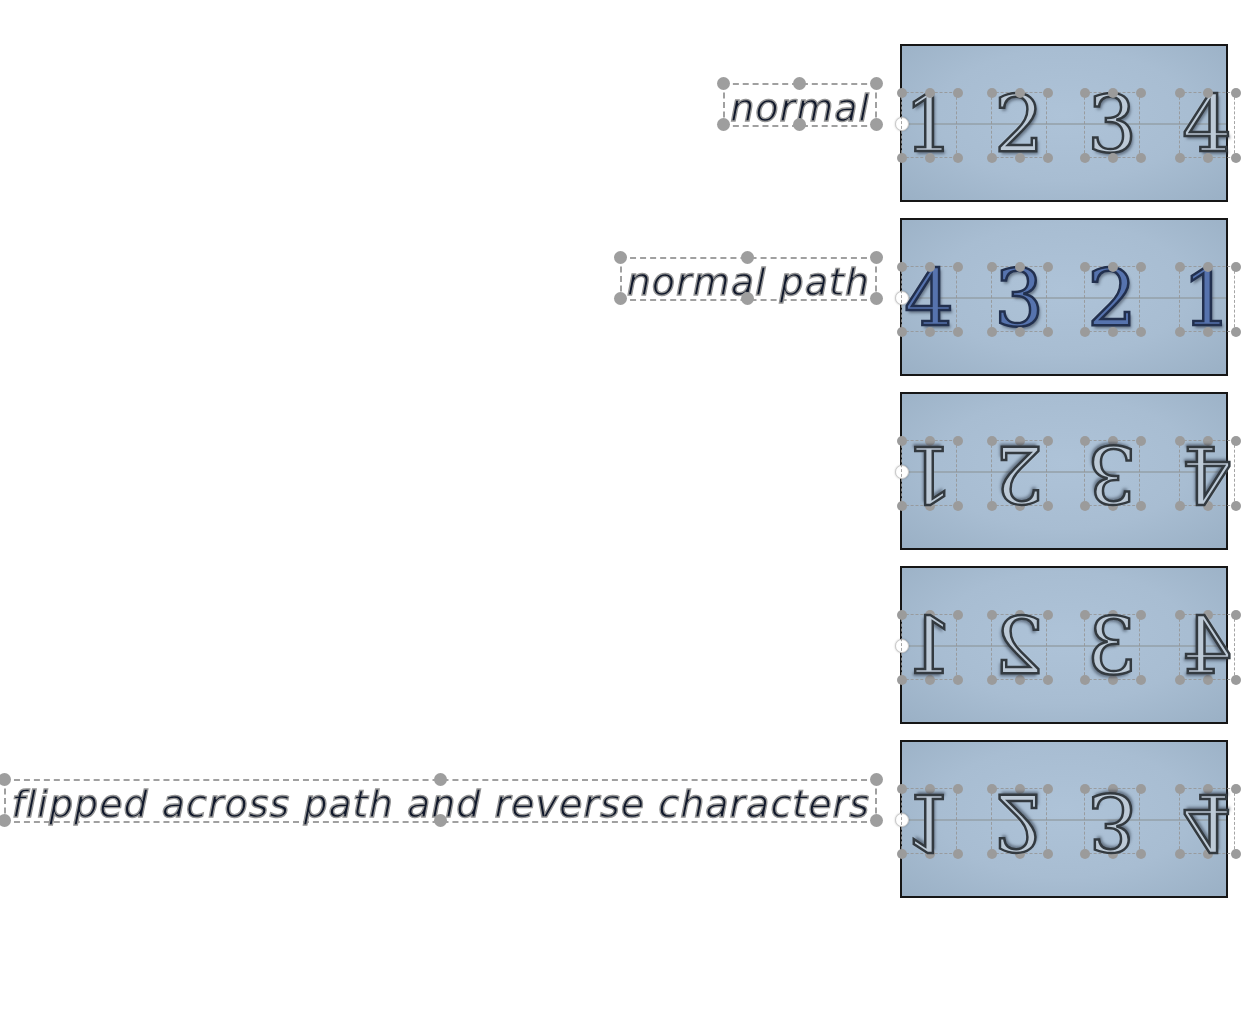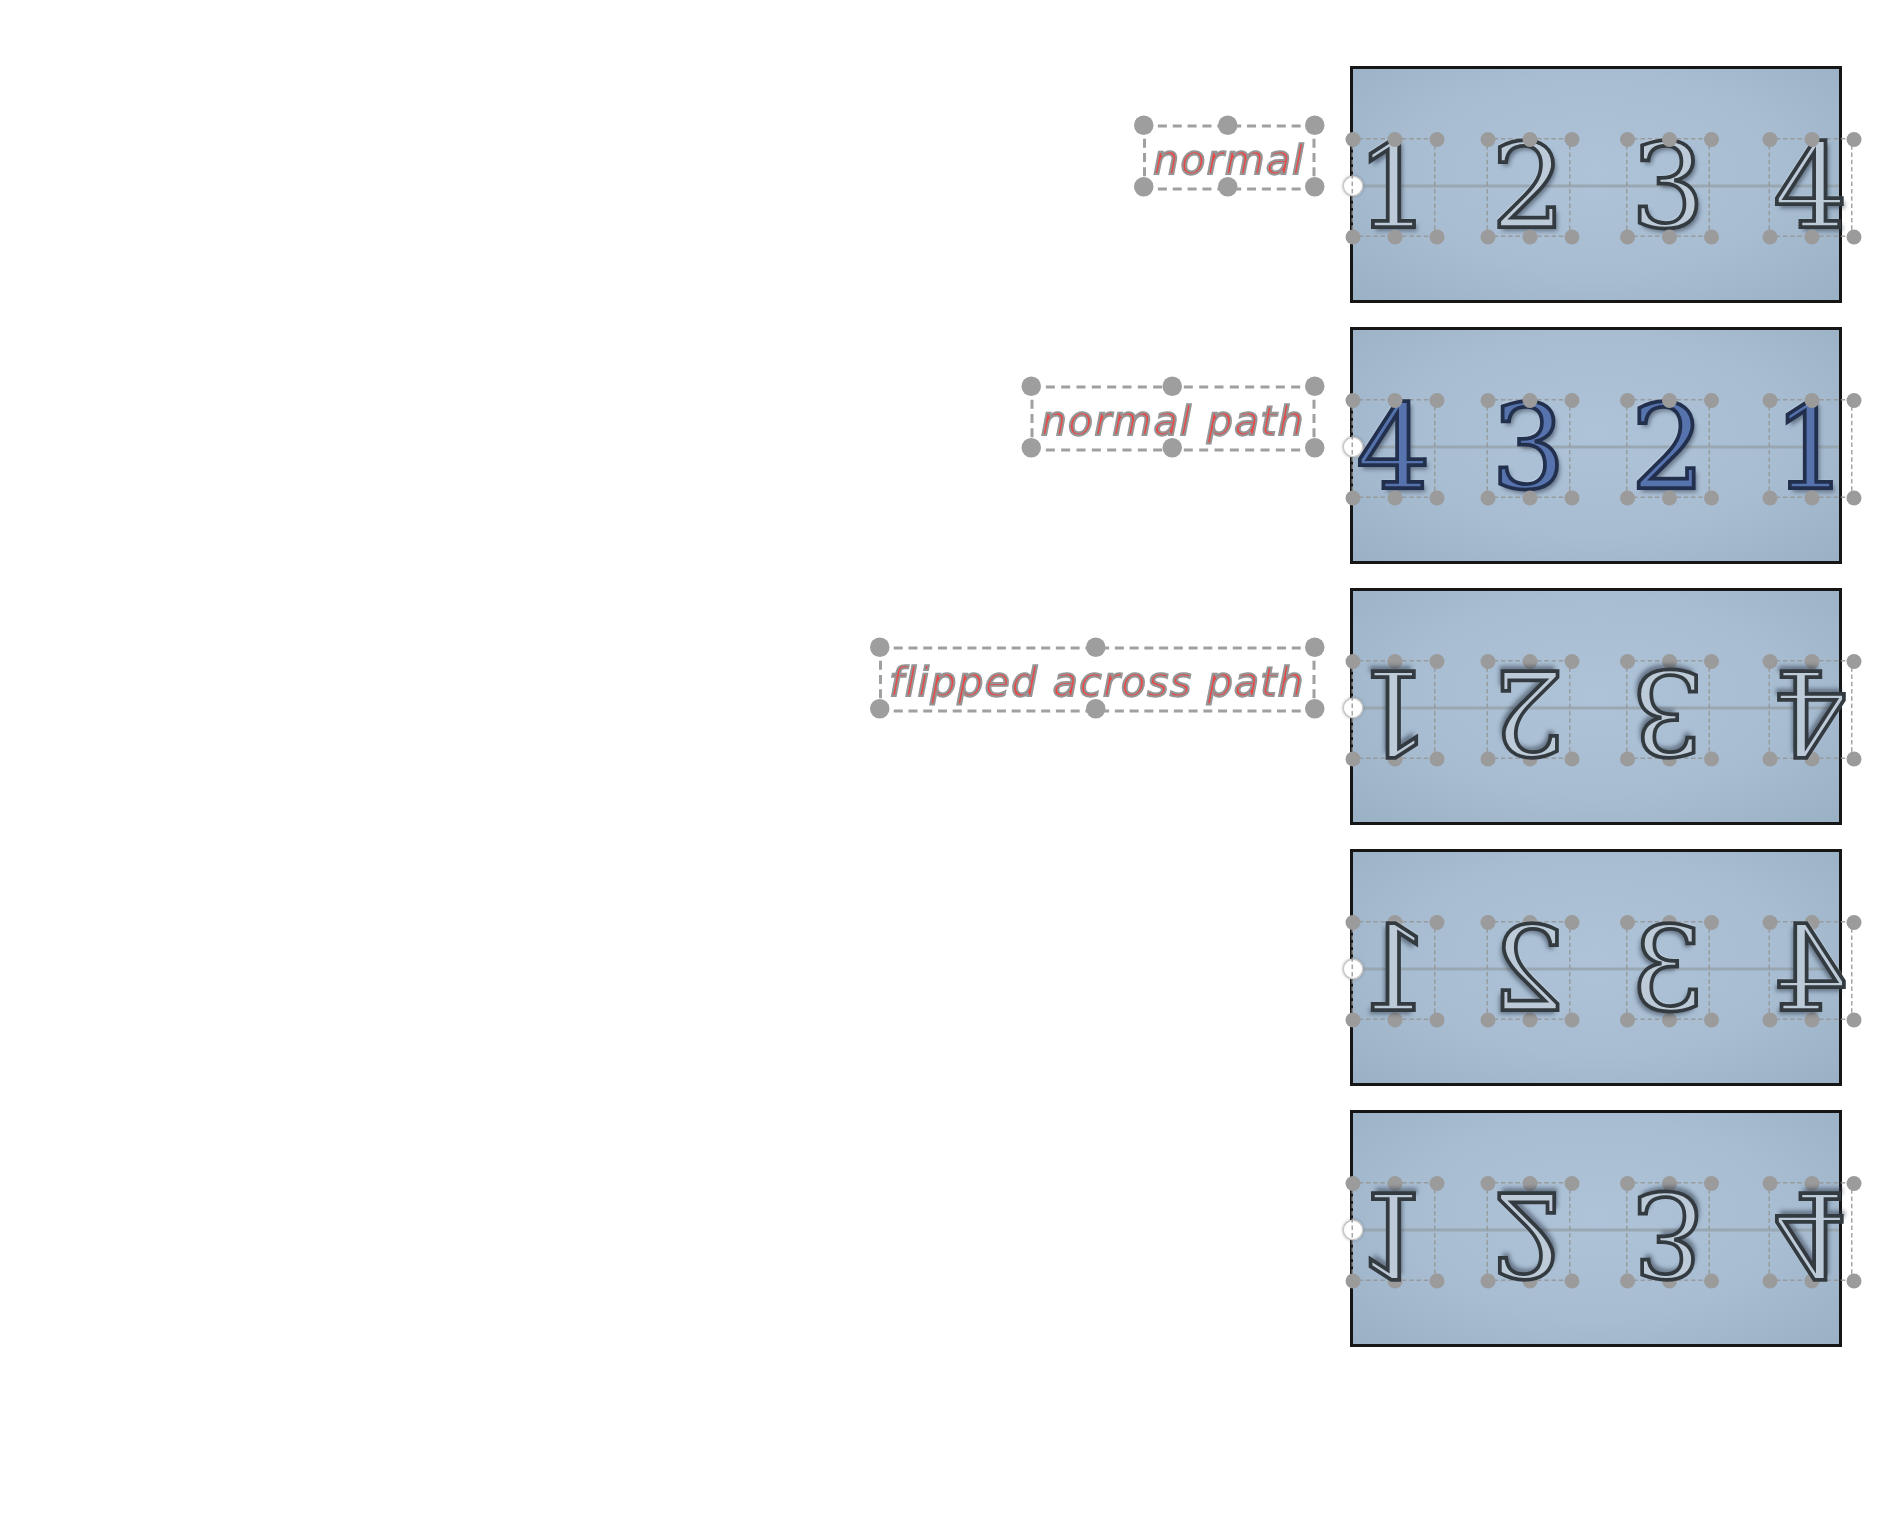--- a/index.html
+++ b/index.html
@@ -15,23 +15,23 @@
   .label-box{
     position:absolute;right:381px;top:39px;height:40px;
     border:2px dashed #a0a0a0;
     padding:0 5px;
     white-space:nowrap;
   }
   .label-text{
     display:block;
     font-family:"DejaVu Sans", sans-serif;
     font-style:italic;
-    font-size:27px;line-height:46px;
+    font-size:38px;line-height:46px;
     letter-spacing:1px;
-    color:#ef4444;
+    color:#0f172a;
     -webkit-text-stroke:1.4px #959595;
     text-shadow:0 0 1px #b5b5b5;
   }
   
   .grip{position:absolute;width:13px;height:13px;border-radius:50%;background:#9e9e9e;}
   .grip.gl{left:-8px;top:-8px;box-shadow:0 41px 0 #9e9e9e;}
   .grip.gc{left:50%;margin-left:-7px;top:-8px;box-shadow:0 41px 0 #9e9e9e;}
   .grip.gr{right:-8px;top:-8px;box-shadow:0 41px 0 #9e9e9e;}
 
   
@@ -138,72 +138,72 @@
       <span class="digit">2</span>
     </div>
     <div class="digit-slot s3">
       <span class="grips"></span>
       <span class="digit">1</span>
     </div>
   </div>
 </div>
 
 <div class="row r2 t-rot180">
+  <div class="face">
+    <div class="path-line"></div>
+    <div class="start-point"></div>
+    <div class="digit-slot s0">
+      <span class="grips"></span>
+      <span class="digit">1</span>
+    </div>
+    <div class="digit-slot s1">
+      <span class="grips"></span>
+      <span class="digit">2</span>
+    </div>
+    <div class="digit-slot s2">
+      <span class="grips"></span>
+      <span class="digit">3</span>
+    </div>
+    <div class="digit-slot s3">
+      <span class="grips"></span>
+      <span class="digit">4</span>
+    </div>
+  </div>
+</div>
+
+<div class="row r3 t-mirx">
+  <div class="face">
+    <div class="path-line"></div>
+    <div class="start-point"></div>
+    <div class="digit-slot s0">
+      <span class="grips"></span>
+      <span class="digit">1</span>
+    </div>
+    <div class="digit-slot s1">
+      <span class="grips"></span>
+      <span class="digit">2</span>
+    </div>
+    <div class="digit-slot s2">
+      <span class="grips"></span>
+      <span class="digit">3</span>
+    </div>
+    <div class="digit-slot s3">
+      <span class="grips"></span>
+      <span class="digit">4</span>
+    </div>
+  </div>
+</div>
+
+<div class="row r4 t-miry">
   <div class="label-box">
     <span class="grip gl"></span>
     <span class="grip gc"></span>
     <span class="grip gr"></span>
-    <span class="label-text">flipped across path</span>
-  </div>
-  <div class="face">
-    <div class="path-line"></div>
-    <div class="start-point"></div>
-    <div class="digit-slot s0">
-      <span class="grips"></span>
-      <span class="digit">1</span>
-    </div>
-    <div class="digit-slot s1">
-      <span class="grips"></span>
-      <span class="digit">2</span>
-    </div>
-    <div class="digit-slot s2">
-      <span class="grips"></span>
-      <span class="digit">3</span>
-    </div>
-    <div class="digit-slot s3">
-      <span class="grips"></span>
-      <span class="digit">4</span>
-    </div>
-  </div>
-</div>
-
-<div class="row r3 t-mirx">
-  <div class="face">
-    <div class="path-line"></div>
-    <div class="start-point"></div>
-    <div class="digit-slot s0">
-      <span class="grips"></span>
-      <span class="digit">1</span>
-    </div>
-    <div class="digit-slot s1">
-      <span class="grips"></span>
-      <span class="digit">2</span>
-    </div>
-    <div class="digit-slot s2">
-      <span class="grips"></span>
-      <span class="digit">3</span>
-    </div>
-    <div class="digit-slot s3">
-      <span class="grips"></span>
-      <span class="digit">4</span>
-    </div>
-  </div>
-</div>
-
-<div class="row r4 t-miry">
+    <span class="label-text">flipped across path and reverse characters</span>
+  </div>
   <div class="face">
     <div class="path-line"></div>
     <div class="start-point"></div>
     <div class="digit-slot s0">
       <span class="grips"></span>
       <span class="digit">1</span>
     </div>
     <div class="digit-slot s1">
       <span class="grips"></span>
       <span class="digit">2</span>

